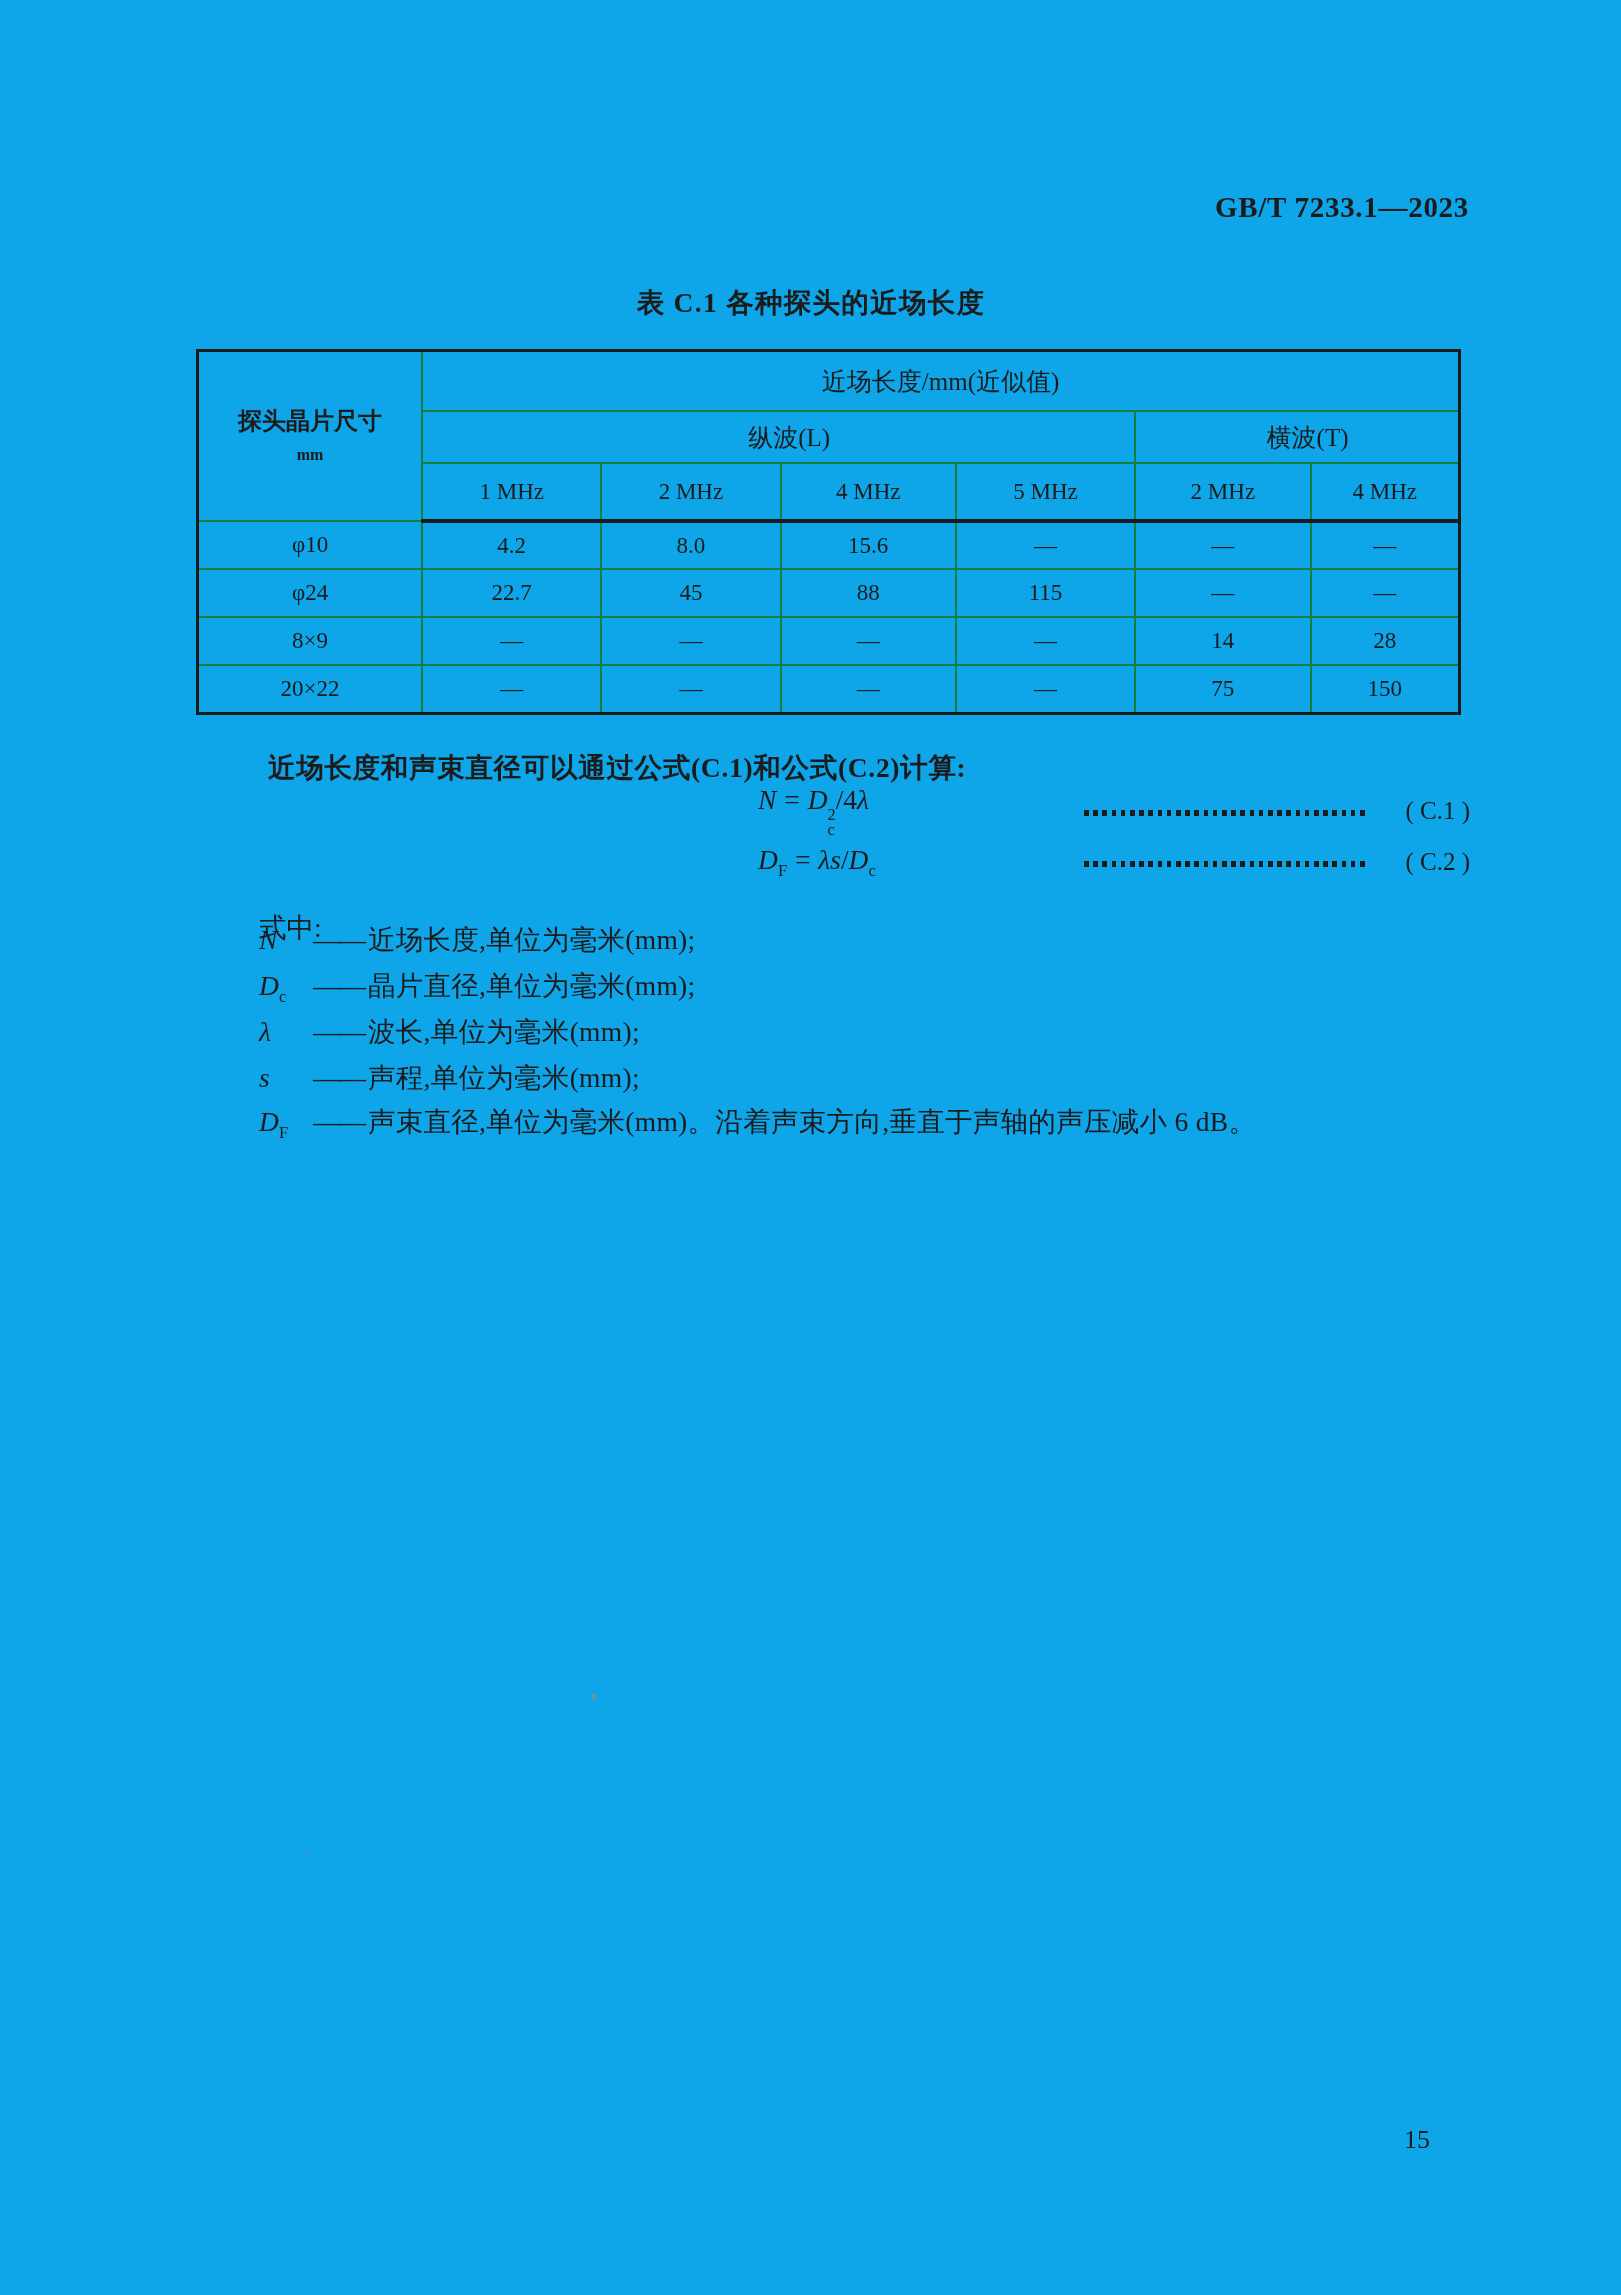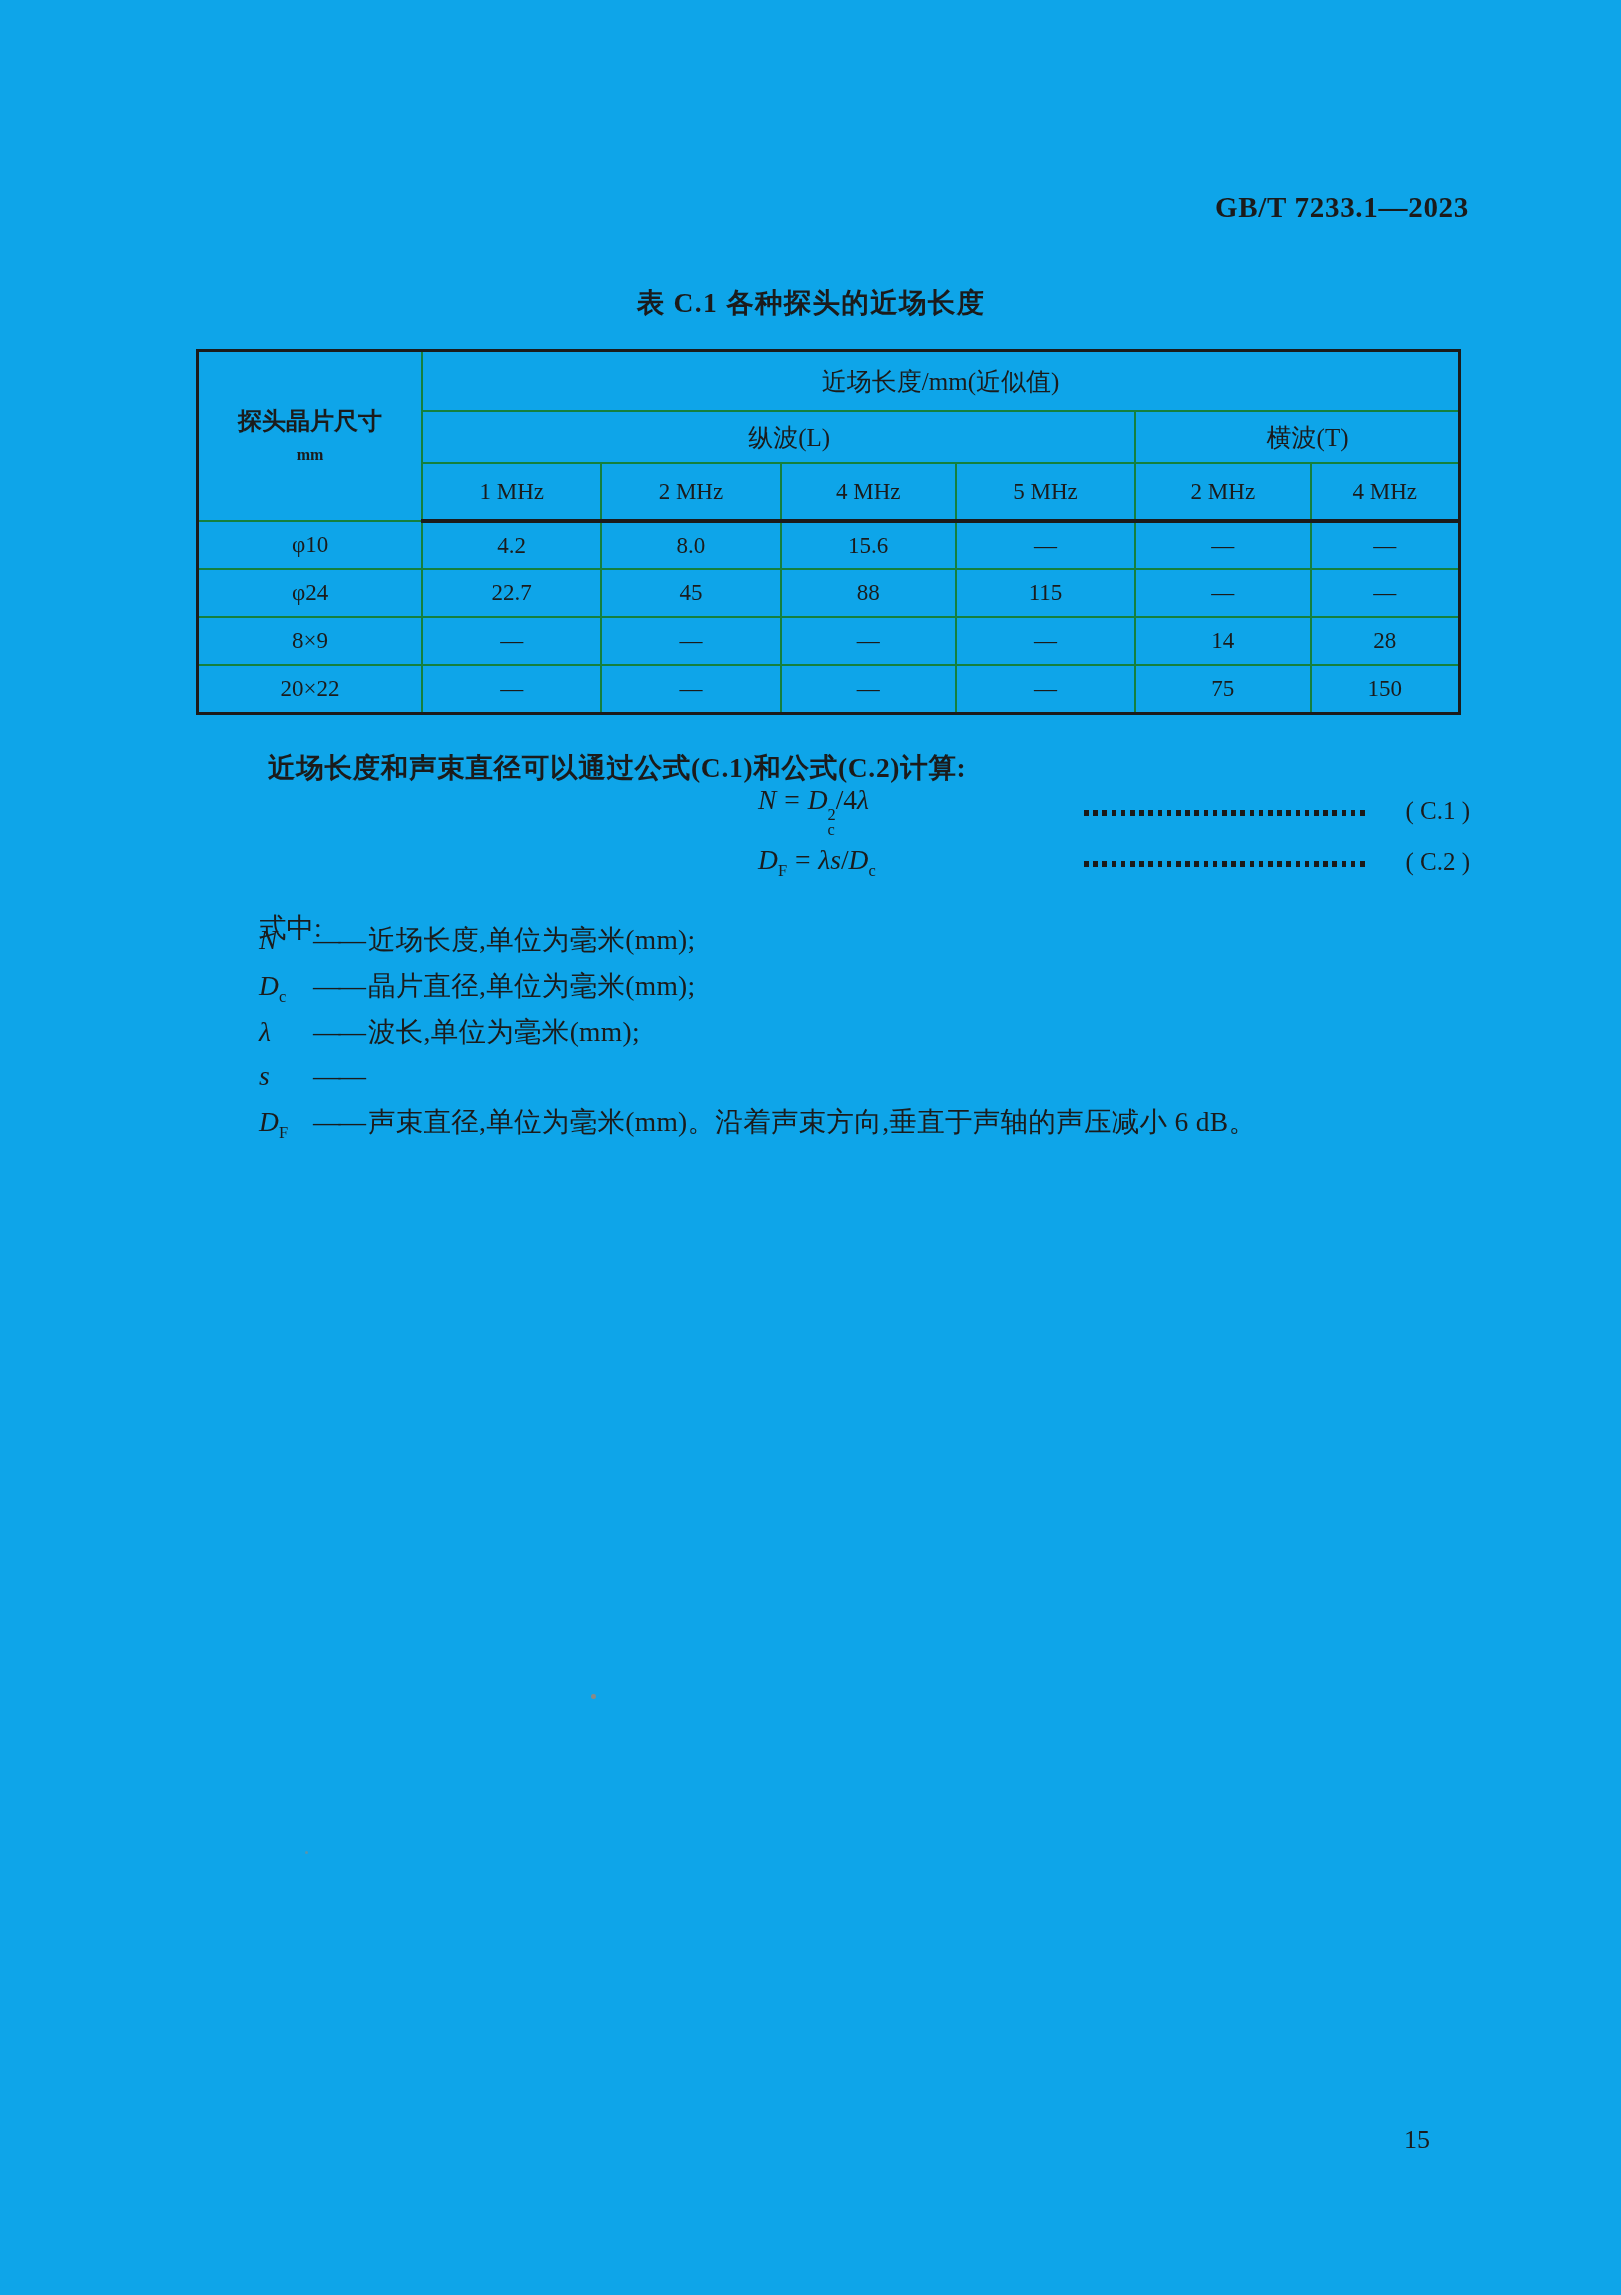--- a/index.html
+++ b/index.html
@@ -182,20 +182,21 @@
     <span class="desc">晶片直径,单位为毫米(mm);</span>
   </div>
   <div class="def d3">
     <span class="sym"><span>λ</span><sub></sub></span>
     <span class="dash">——</span>
     <span class="desc">波长,单位为毫米(mm);</span>
   </div>
   <div class="def d4">
     <span class="sym"><span>s</span><sub></sub></span>
     <span class="dash">——</span>
+    <span class="desc">声程,单位为毫米(mm);</span>
   </div>
   <div class="def d5">
     <span class="sym"><span>D</span><sub>F</sub></span>
     <span class="dash">——</span>
     <span class="desc">声束直径,单位为毫米(mm)。沿着声束方向,垂直于声轴的声压减小 6 dB。</span>
   </div>
 
   <div class="speck sp1"></div>
   <div class="speck sp2"></div>
 

